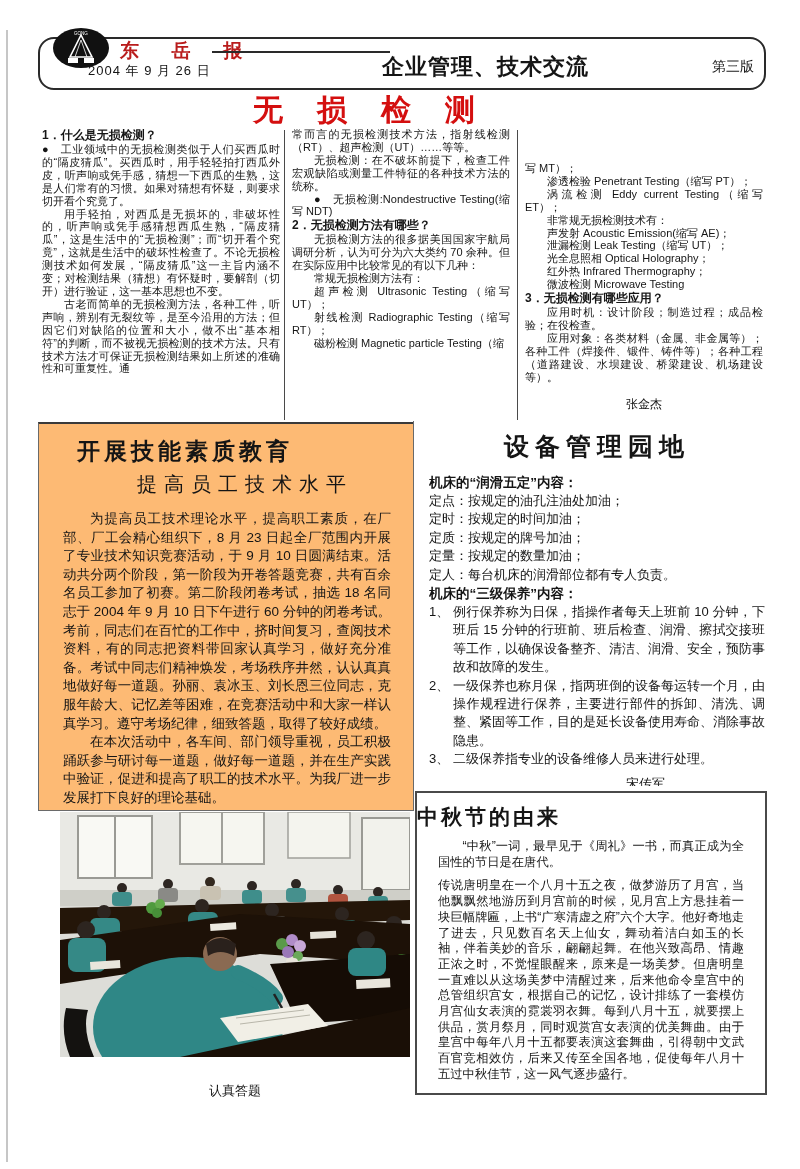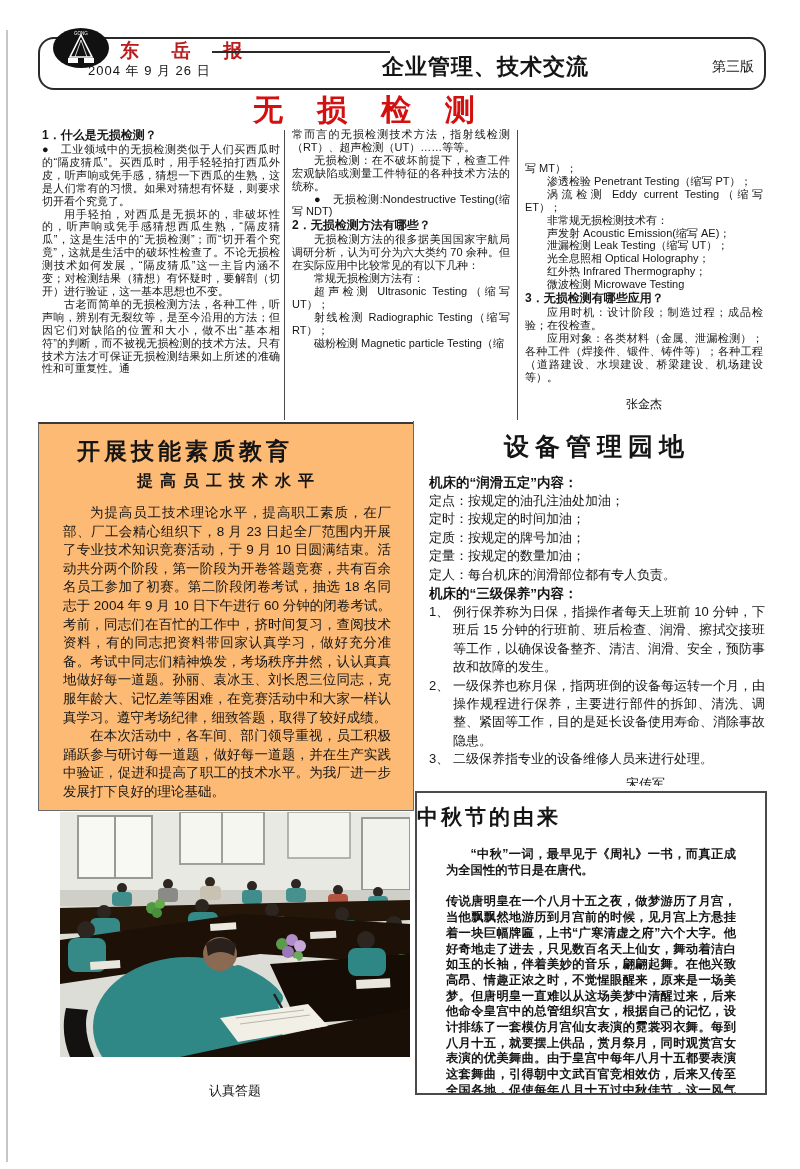--- a/index.html
+++ b/index.html
@@ -37,22 +37,22 @@
   .vdivider { position:absolute; width:1px; background:#4a4a4a; }
   .div1 { left:284px; top:130px; height:290px; }
   .div2 { left:517px; top:130px; height:290px; }
   .sig { margin-top:14px; text-align:center; text-indent:0 !important; font-size:12px; }
 
   
   .training-box { position:absolute; left:38px; top:422px; width:374px; height:386px;
     border:1px solid #6a6a6a; border-top:2px solid #3a3a3a; overflow:hidden; background:#fdba74; }
   .t-title1 { margin:12px 0 0 38px; font-family:"DejaVu Serif", serif; font-size:23px;
     font-weight:bold; letter-spacing:4px; }
-  .t-title2 { margin:4px 0 0 98px; font-family:"DejaVu Serif", serif; font-size:16px;
-    font-weight:bold; letter-spacing:7px; }
+  .t-title2 { margin:4px 0 0 98px; font-family:"DejaVu Serif", serif; font-size:20px;
+    font-weight:normal; letter-spacing:7px; }
   .t-body { padding:12px 22px 0 24px; font-size:13.5px; line-height:18.6px; text-align:justify; }
   .t-body p { margin:0; text-indent:2em; }
 
   
   .long-divider { position:absolute; left:413px; top:421px; width:1px; height:370px; background:#6a6a6a; }
 
   
   .equipment { position:absolute; left:429px; top:430px; width:336px; height:356px; overflow:hidden; }
   .e-title { margin:0 0 10px 0; text-align:center; font-size:25px; font-weight:bold; letter-spacing:6px; }
   .e-body { font-size:13px; line-height:18.4px; text-align:justify; }
@@ -65,21 +65,21 @@
 
   
   .photo { position:absolute; left:60px; top:812px; width:350px; height:245px; overflow:hidden; }
   .photo-caption { position:absolute; left:60px; top:1082px; width:350px; text-align:center; font-size:13px; }
 
   
   .midautumn-box { position:absolute; left:415px; top:791px; width:348px; height:300px;
     border:2px solid #4a4a4a; overflow:hidden; background:#fff; }
   .m-title { margin:10px 0 8px 0; text-align:left; font-size:21px; font-weight:bold; letter-spacing:3px; }
   .m-body { padding:0 13px; font-size:12.3px; line-height:15.7px; text-align:justify; }
-  .m-body p { margin:16px;font-weight:bold; }
+  .m-body p { margin:8px; }
   .m-body p.indent { text-indent:2em; }
 </style>
 </head>
 <body>
 
 <div class="page">
   <div class="scan-edge"></div>
 
   <div class="masthead-box"></div>
   <div class="logo">
@@ -124,21 +124,21 @@
     <p>渗透检验 Penetrant Testing（缩写 PT）；</p>
     <p>涡流检测 Eddy current Testing（缩写 ET）；</p>
     <p>非常规无损检测技术有：</p>
     <p>声发射 Acoustic Emission(缩写 AE)；</p>
     <p>泄漏检测 Leak Testing（缩写 UT）；</p>
     <p>光全息照相 Optical Holography；</p>
     <p>红外热 Infrared Thermography；</p>
     <p>微波检测 Microwave Testing</p>
     <h3>3．无损检测有哪些应用？</h3>
     <p>应用时机：设计阶段；制造过程；成品检验；在役检查。</p>
-    <p>应用对象：各类材料（金属、泄漏检测）；各种工件（焊接件、锻件、铸件等）；各种工程（道路建设、水坝建设、桥梁建设、机场建设等）。</p>
+    <p>应用对象：各类材料（金属、非金属等）；各种工件（焊接件、锻件、铸件等）；各种工程（道路建设、水坝建设、桥梁建设、机场建设等）。</p>
     <div class="sig">张金杰</div>
   </div>
 
   <div class="training-box">
     <div class="t-title1">开展技能素质教育</div>
     <div class="t-title2">提高员工技术水平</div>
     <div class="t-body">
       <p>为提高员工技术理论水平，提高职工素质，在厂部、厂工会精心组织下，8 月 23 日起全厂范围内开展了专业技术知识竞赛活动，于 9 月 10 日圆满结束。活动共分两个阶段，第一阶段为开卷答题竞赛，共有百余名员工参加了初赛。第二阶段闭卷考试，抽选 18 名同志于 2004 年 9 月 10 日下午进行 60 分钟的闭卷考试。考前，同志们在百忙的工作中，挤时间复习，查阅技术资料，有的同志把资料带回家认真学习，做好充分准备。考试中同志们精神焕发，考场秩序井然，认认真真地做好每一道题。孙丽、袁冰玉、刘长恩三位同志，克服年龄大、记忆差等困难，在竞赛活动中和大家一样认真学习。遵守考场纪律，细致答题，取得了较好成绩。</p>
       <p>在本次活动中，各车间、部门领导重视，员工积极踊跃参与研讨每一道题，做好每一道题，并在生产实践中验证，促进和提高了职工的技术水平。为我厂进一步发展打下良好的理论基础。</p>
 

